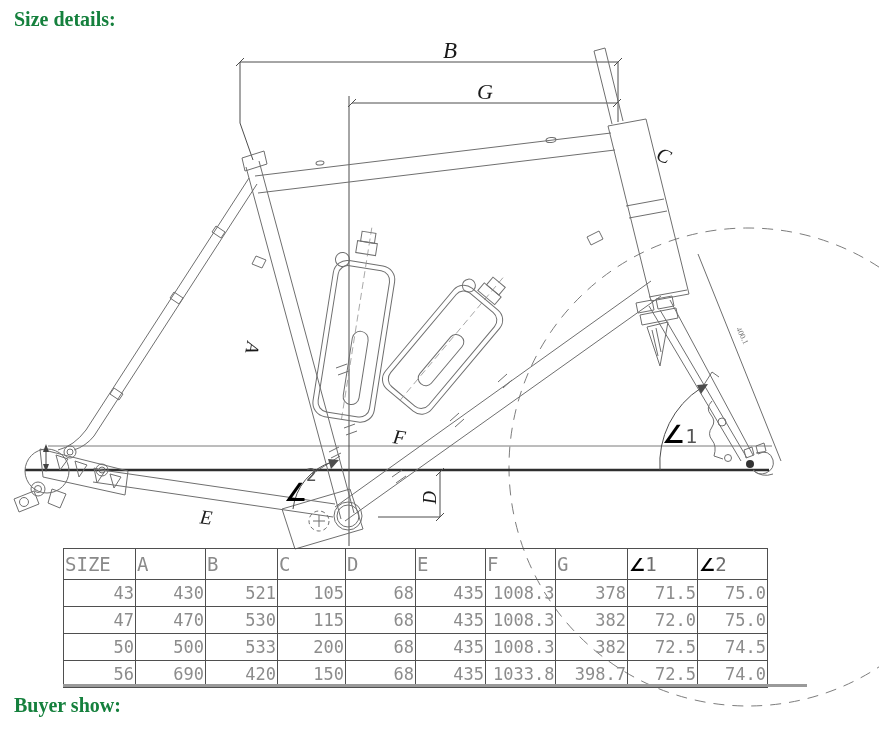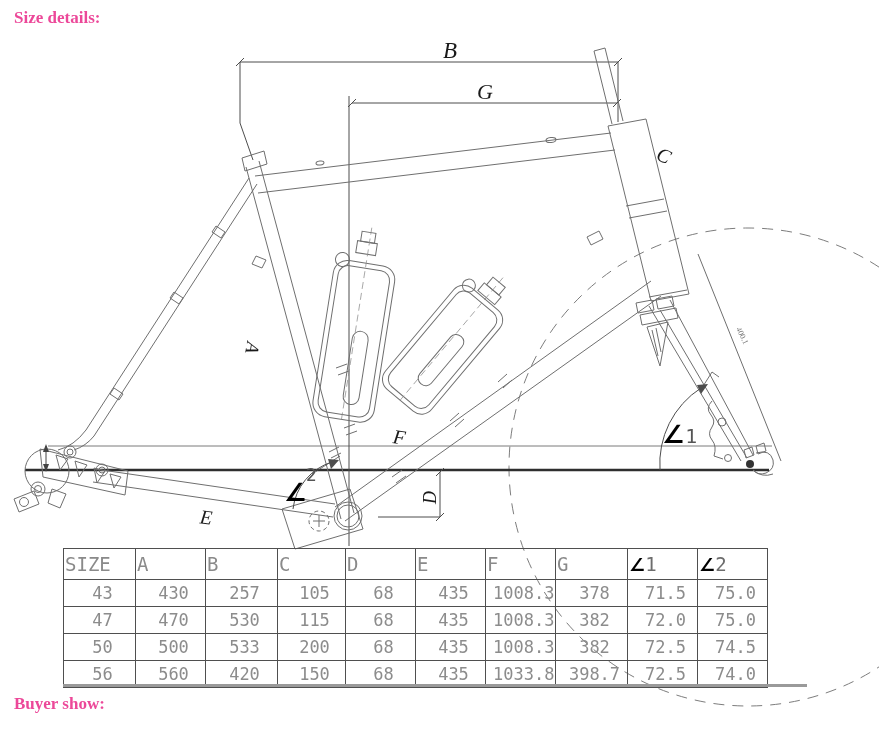--- a/index.html
+++ b/index.html
@@ -1,38 +1,38 @@
 <!DOCTYPE html>
 <html><head>
 <meta charset="utf-8">
 <style>
   html,body{margin:0;padding:0;}
   body{
     width:879px;height:748px;position:relative;background:#ffffff;
     font-family:"Liberation Serif",serif;overflow:hidden;
   }
   .heading{
-    position:absolute;left:14px;font-weight:bold;font-size:17px;color:#ec4899;
+    position:absolute;left:14px;font-weight:bold;font-size:20px;color:#15803d;
     font-family:"Liberation Serif",serif;
   }
   #titleTop{top:8px;}
   #titleBottom{top:694px;}
   #drawingSvg{position:absolute;left:0;top:0;}
   
   table.size{
     position:absolute;left:63px;top:548px;width:704px;
     border-collapse:collapse;table-layout:fixed;background:transparent;
     font-family:"DejaVu Sans Mono",monospace;color:#8c8c8c;z-index:2;
   }
   table.size th,table.size td{
     border:1.6px solid #4f4f4f;font-weight:normal;line-height:1;
     overflow:hidden;white-space:nowrap;
   }
   table.size th{height:28px;font-size:19px;text-align:left;color:#8a8a8a;}
-  table.size td{height:24px;font-size:17px;text-align:center;padding-left:7px;}
+  table.size td{height:24px;font-size:17px;text-align:right;padding-left:7px;}
   .ang{color:#000;font-weight:bold;font-family:"DejaVu Sans",sans-serif;font-size:18px;}
   .angnum{color:#6d6d6d;}
   
   .rule-bottom{
     position:absolute;left:63px;top:684px;width:744px;height:3px;
     background:#9a9a9a;z-index:3;
   }
 </style>
 </head>
 <body>
@@ -241,21 +241,21 @@
       <th>F</th>
       <th>G</th>
       <th><span class="ang">∠</span><span class="angnum">1</span></th>
       <th><span class="ang">∠</span><span class="angnum">2</span></th>
     </tr>
   </thead>
   <tbody id="sizeTableBody">
       <tr>
         <td>43</td>
         <td>430</td>
-        <td>257</td>
+        <td>521</td>
         <td>105</td>
         <td>68</td>
         <td>435</td>
         <td>1008.3</td>
         <td>378</td>
         <td>71.5</td>
         <td>75.0</td>
       </tr>
       <tr>
         <td>47</td>
@@ -276,21 +276,21 @@
         <td>200</td>
         <td>68</td>
         <td>435</td>
         <td>1008.3</td>
         <td>382</td>
         <td>72.5</td>
         <td>74.5</td>
       </tr>
       <tr>
         <td>56</td>
-        <td>560</td>
+        <td>690</td>
         <td>420</td>
         <td>150</td>
         <td>68</td>
         <td>435</td>
         <td>1033.8</td>
         <td>398.7</td>
         <td>72.5</td>
         <td>74.0</td>
       </tr>
     </tbody>

